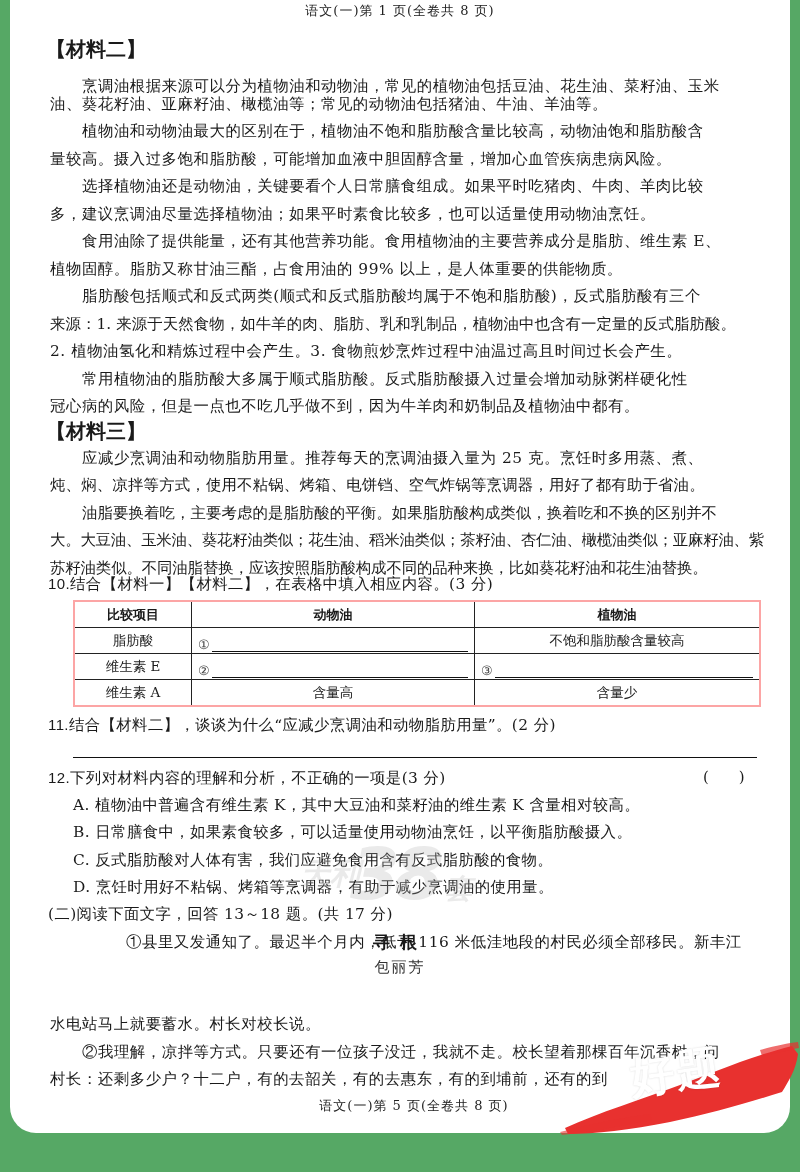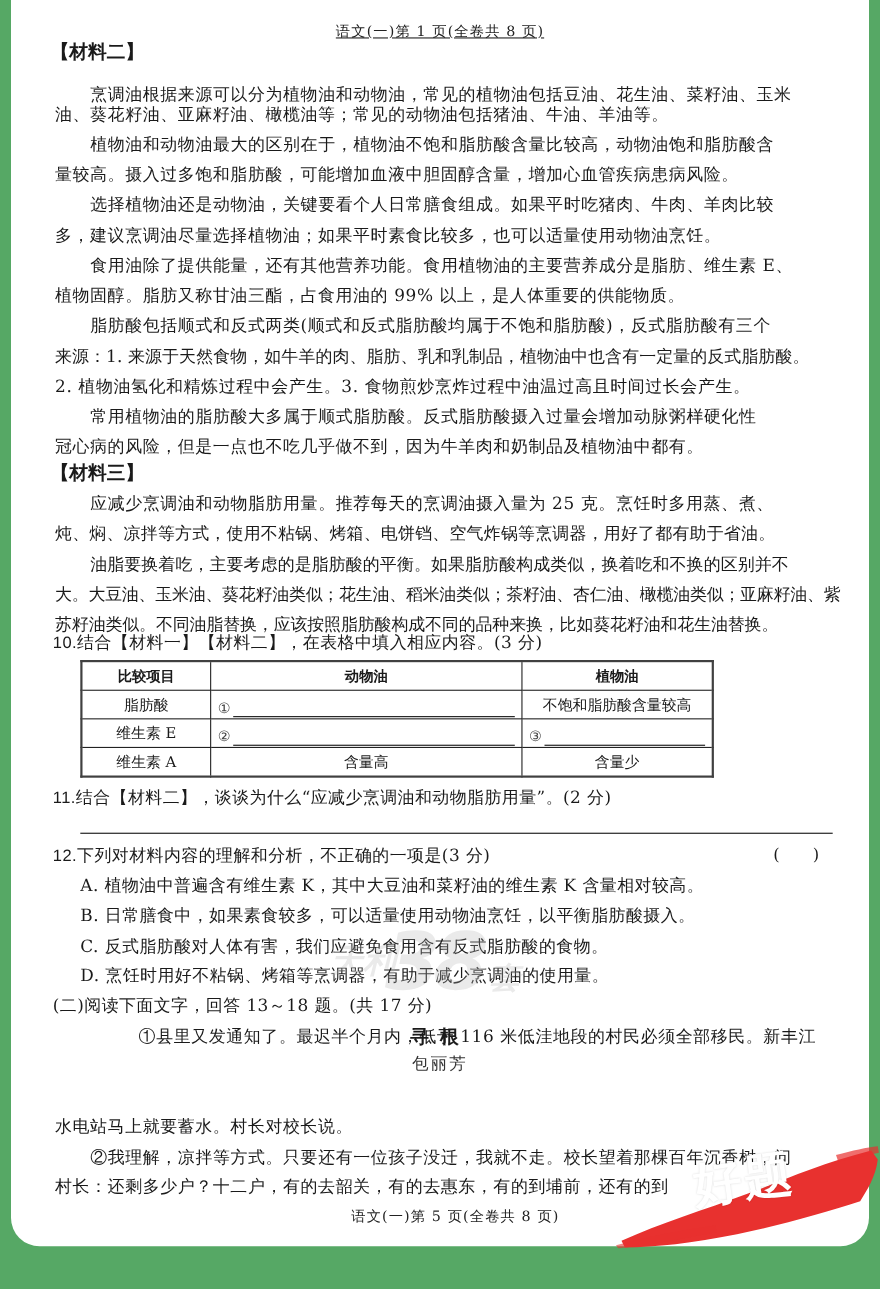--- a/index.html
+++ b/index.html
@@ -15,27 +15,27 @@
     position:absolute; left:0; width:780px; text-align:center; font-size:13px;
     letter-spacing:1px; color:#222;
   }
   .line {
     position:absolute; left:40px; width:720px; font-size:15.4px; line-height:20px;
     white-space:nowrap; letter-spacing:0.55px;
   }
   .ind { left:72px; width:688px; }
   .sec {
     position:absolute; left:36px; font-family:Liberation Mono, monospace;
-    font-weight:bold; font-size:17px; letter-spacing:0px;
+    font-weight:bold; font-size:20px; letter-spacing:0px;
   }
   .q { position:absolute; font-size:15.4px; white-space:nowrap; letter-spacing:0.4px; }
   .qnum { font-family:"Liberation Sans","DejaVu Sans",sans-serif; font-size:15px; }
   table.cmp {
-    position:absolute; left:63px; top:600px; width:576px; border-collapse:collapse;
-    font-size:13.5px; border:2px solid #404040;
+    position:absolute; left:63px; top:600px; width:688px; border-collapse:collapse;
+    font-size:13.5px; border:2px solid #fca5a5;
   }
   table.cmp td {
     border:1px solid #222; height:25px; padding:0 6px; text-align:center; vertical-align:middle;
   }
   table.cmp td.c0 { width:104px; }
   table.cmp td.c1 { width:270px; }
   table.cmp tr.head td { font-family:"DejaVu Sans","Liberation Sans",sans-serif; font-weight:bold; font-size:13px; }
   .blank { display:flex; align-items:flex-end; text-align:left; height:22px; }
   .blank .mk { font-size:13px; color:#444; margin-right:2px; }
   .blank .ul { flex:1; border-bottom:1.3px solid #111; height:16px; }
@@ -55,21 +55,21 @@
     position:absolute; left:630px; top:1043px; font-family:"DejaVu Sans","Liberation Sans",sans-serif;
     font-weight:bold; font-size:44px; color:#fff; transform:rotate(-8deg); letter-spacing:2px;
     text-shadow:0 0 2px rgba(0,0,0,0.15);
   }
 </style>
 </head>
 <body>
 
 <div class="card">
 
-  <div class="hdr" style="top:20px;text-decoration:underline;">语文(一)第 1 页(全卷共 8 页)</div>
+  <div class="hdr" style="top:2px;">语文(一)第 1 页(全卷共 8 页)</div>
 
   <div class="sec" style="top:36px;">【材料二】</div>
   <div class="line ind" style="top:66px;margin-top:10px;">烹调油根据来源可以分为植物油和动物油，常见的植物油包括豆油、花生油、菜籽油、玉米</div>
   <div class="line" style="top:94px;">油、葵花籽油、亚麻籽油、橄榄油等；常见的动物油包括猪油、牛油、羊油等。</div>
   <div class="line ind" style="top:121px;">植物油和动物油最大的区别在于，植物油不饱和脂肪酸含量比较高，动物油饱和脂肪酸含</div>
   <div class="line" style="top:149px;">量较高。摄入过多饱和脂肪酸，可能增加血液中胆固醇含量，增加心血管疾病患病风险。</div>
   <div class="line ind" style="top:176px;">选择植物油还是动物油，关键要看个人日常膳食组成。如果平时吃猪肉、牛肉、羊肉比较</div>
   <div class="line" style="top:204px;">多，建议烹调油尽量选择植物油；如果平时素食比较多，也可以适量使用动物油烹饪。</div>
   <div class="line ind" style="top:231px;">食用油除了提供能量，还有其他营养功能。食用植物油的主要营养成分是脂肪、维生素 E、</div>
   <div class="line" style="top:259px;">植物固醇。脂肪又称甘油三酯，占食用油的 99% 以上，是人体重要的供能物质。</div>

